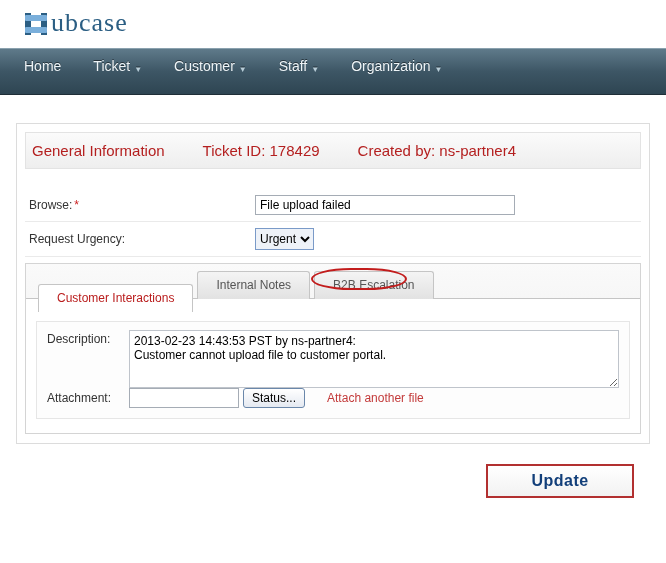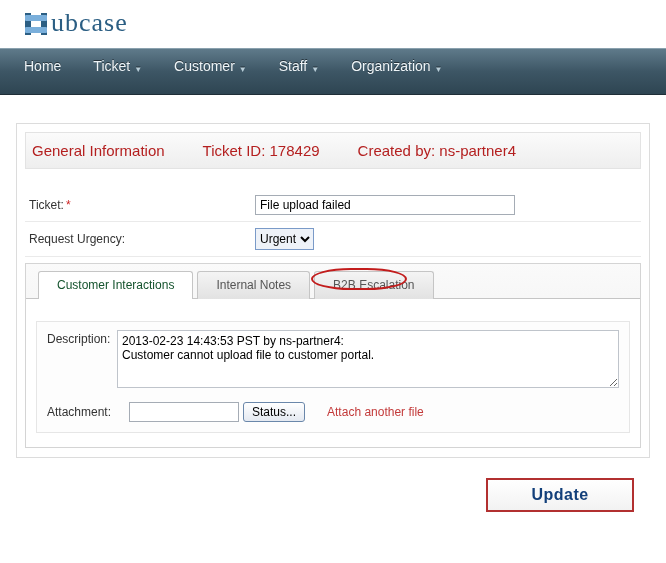--- a/index.html
+++ b/index.html
@@ -141,23 +141,23 @@
     color: #555;
     background: linear-gradient(#f4f4f4, #e2e2e2);
     margin-right: 4px;
     border-radius: 3px 3px 0 0;
     position: relative;
     top: 1px;
     cursor: pointer;
   }
   .tab.active {
     background: #fff;
-    color: #14532d;
+    color: #b91c1c;
     font-weight: normal;
-    top: 1px;
+    top: 14px;
     z-index: 2;
     border-color: #c5c5c5;
   }
   .ellipse-highlight {
     position: absolute;
     border: 2px solid #c21c1c;
     border-radius: 50% / 60%;
     width: 96px;
     height: 22px;
     pointer-events: none;
@@ -171,21 +171,21 @@
     padding: 22px 0 14px;
   }
   .inner-panel {
     margin: 0 10px;
     border: 1px solid #e6e6e6;
     background: #fdfdfd;
     padding: 8px 10px 10px;
   }
   .desc-row {
     display: flex;
-    margin-bottom: 14px;
+    gap: 12px;
   }
   .desc-label {
     width: 70px;
     color: #333;
     padding-top: 2px;
   }
   textarea.desc-ta {
     flex: 1;
     height: 58px;
     border: 1px solid #bfc4cb;
@@ -284,21 +284,21 @@
 <div class="card">
 
   <div class="card-title-row">
     <span>General Information</span>
     <span>Ticket ID: 178429</span>
     <span>Created by: ns-partner4</span>
   </div>
 
   <div class="field-row">
     <div class="field-label">
-      <span>Ticket:</span><span class="req">*</span>
+      <span>Browse:</span><span class="req">*</span>
     </div>
     <input class="txt-inp" type="text" value="File upload failed" style="">
   </div>
 
   <div class="field-row">
     <div class="field-label">Request Urgency:</div>
     <select class="sel">
       <option>Urgent</option>
     </select>
   </div>

